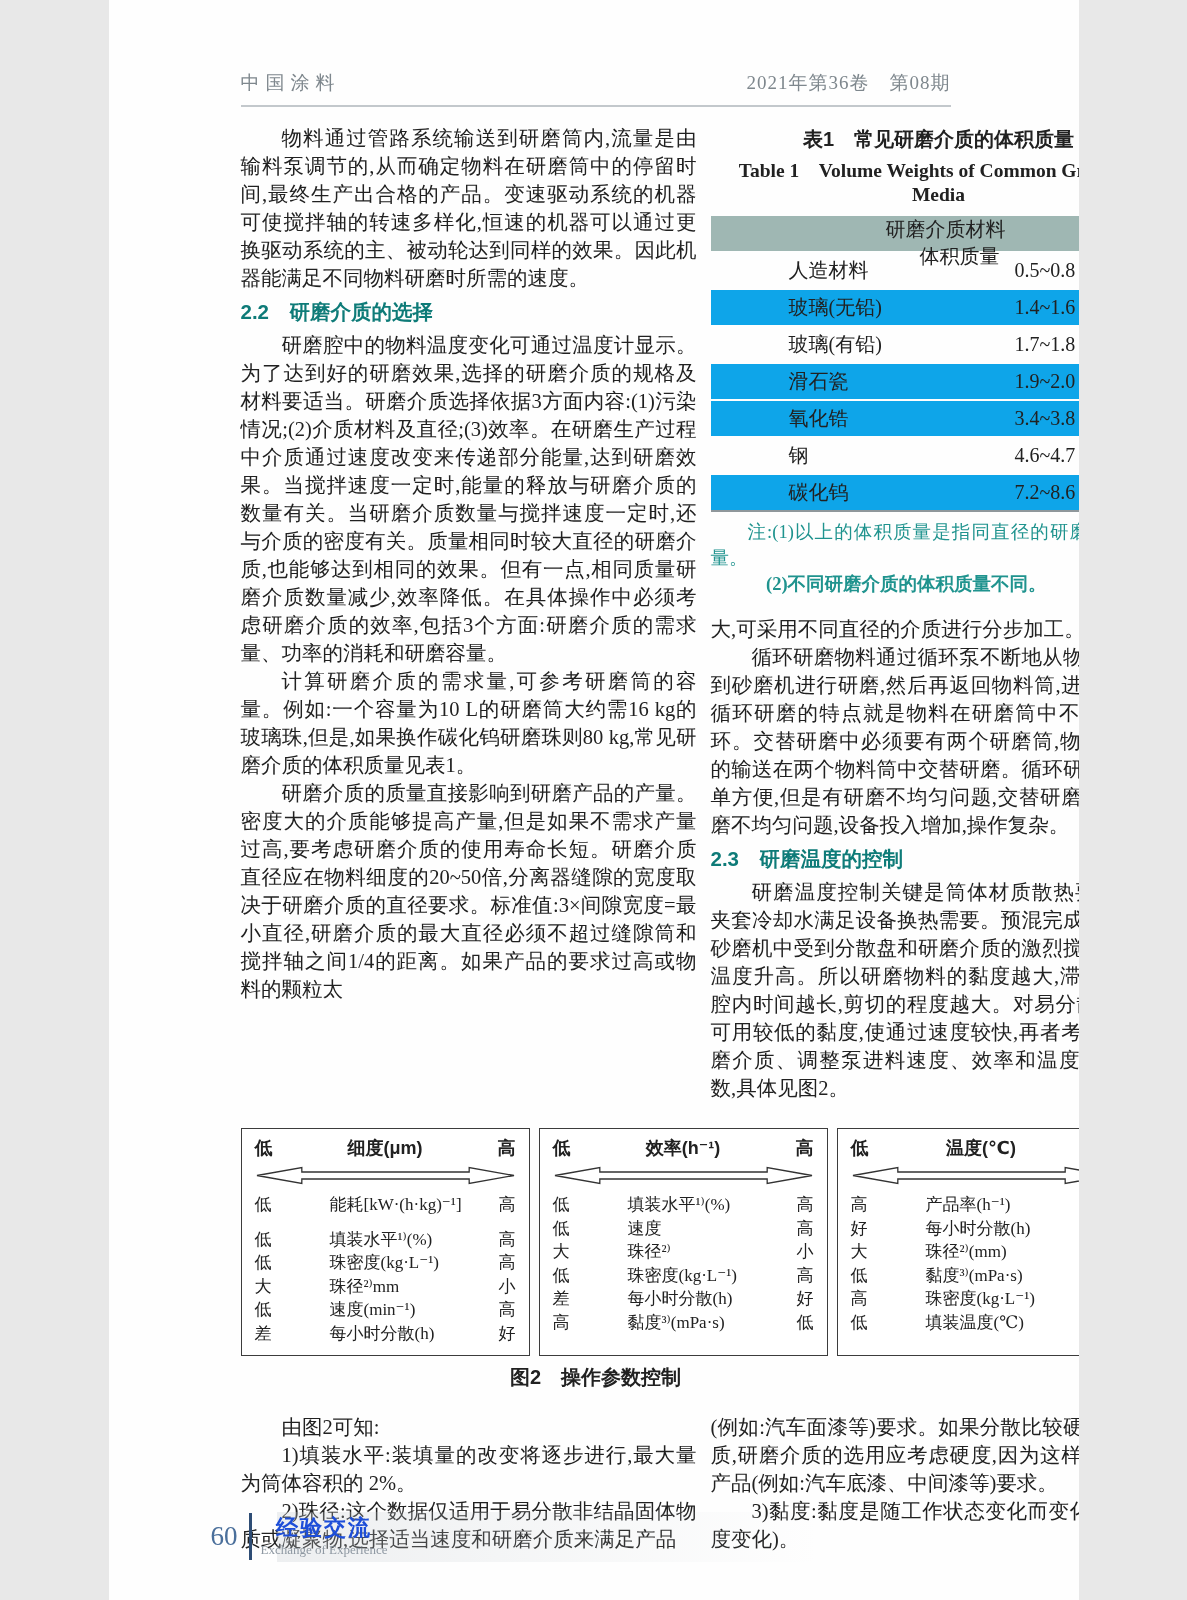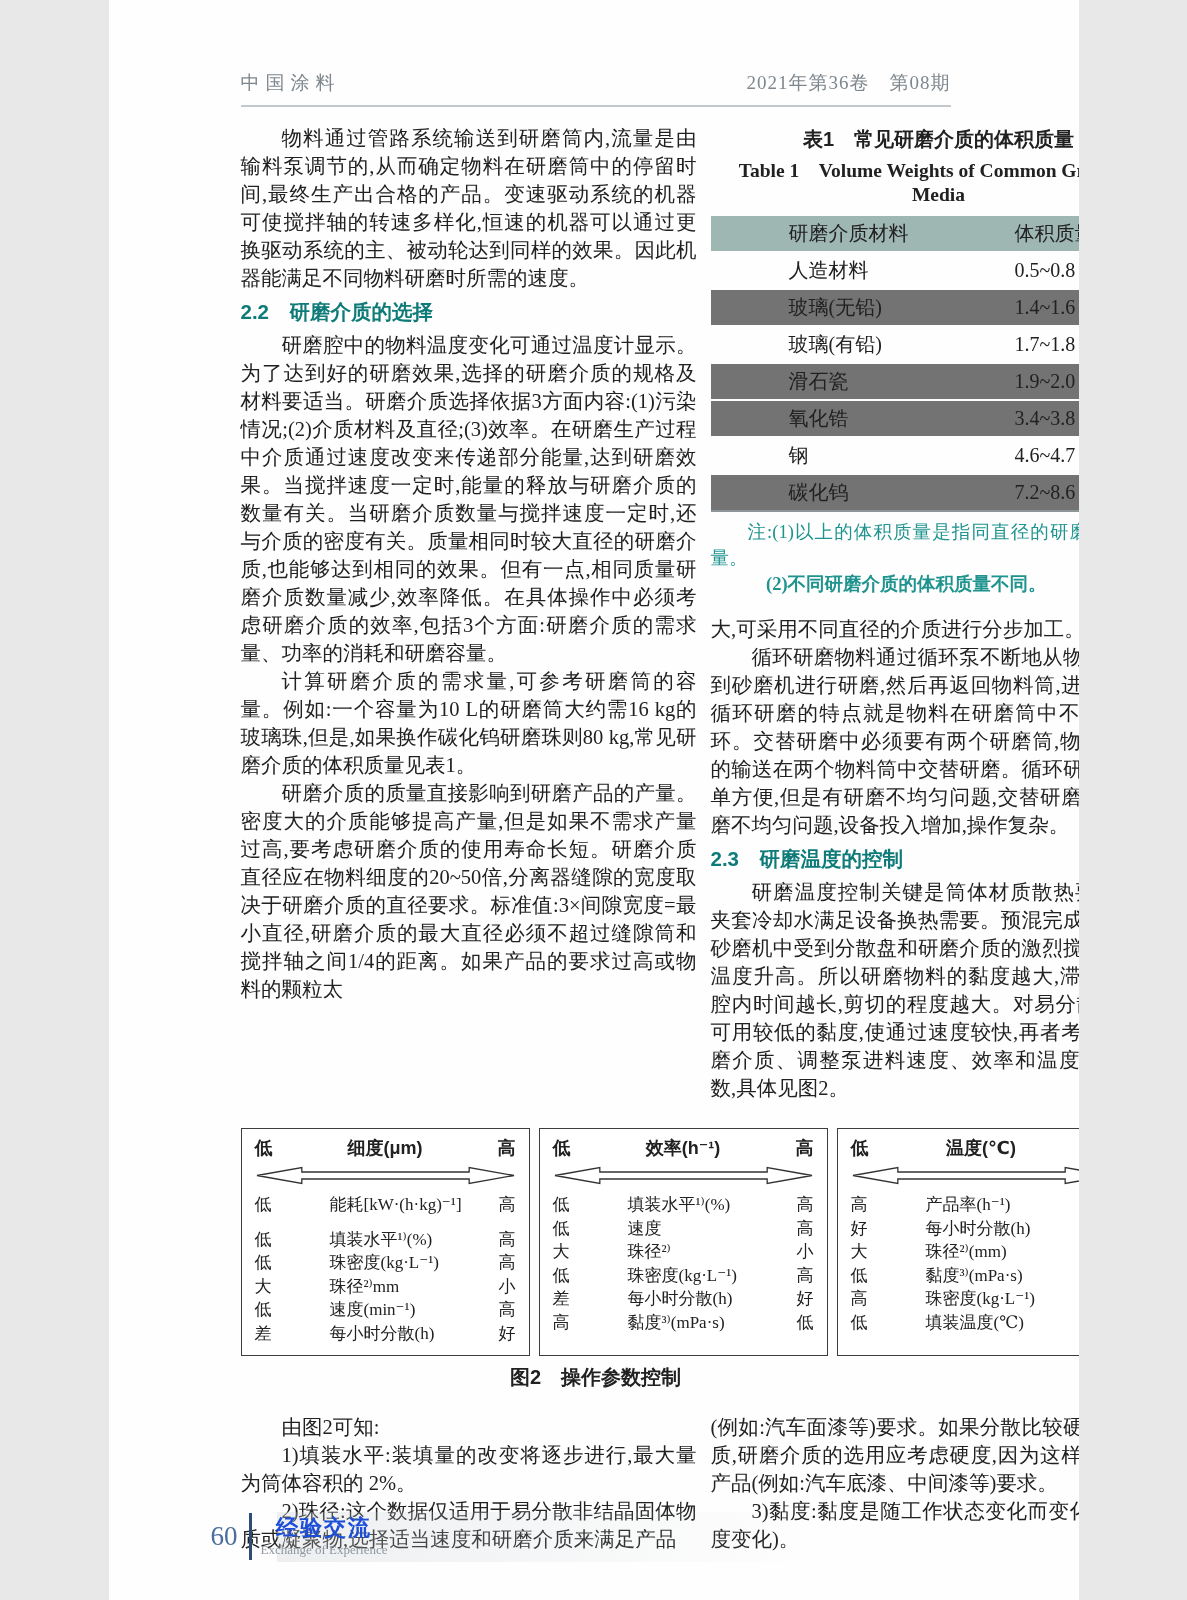--- a/index.html
+++ b/index.html
@@ -47,22 +47,22 @@
     font-family:"Liberation Sans","DejaVu Sans",sans-serif;
     margin-top:2px;
   }
   .tbl-title-en {
     text-align:center; font-weight:bold; font-size:19.5px;
     margin:4px 0 10px 0;
   }
   .tbl { border-bottom:2px solid #8f979b; }
   .tbl-row { display:flex; align-items:center; height:35px; margin-bottom:2px; font-size:20px; }
   .tbl-row:last-child { margin-bottom:0; }
-  .tbl-head { background:#9fb7b3; font-family:"Liberation Sans","DejaVu Sans",sans-serif; }
-  .tbl-row.alt { background:#737373; }
+  .tbl-head { background:#9fb7b3; font-family:"Liberation Sans","DejaVu Sans",sans-serif;flex-direction:column; }
+  .tbl-row.alt { background:#0ea5e9; }
   .tbl-c1 { width:262px; padding-left:78px; box-sizing:border-box; }
   .tbl-c2 { flex:1; padding-left:42px; }
   .tbl-note {
     color:#1f938e; font-size:18.5px; line-height:26px;
     margin-top:7px; text-align:justify;
   }
   .tbl-note p { margin:0; }
   .tbl-note .n1 { text-indent:2em; }
   .tbl-note .n2 { text-indent:3em;font-weight:bold; }
   .tbl-gap { height:18px; }

